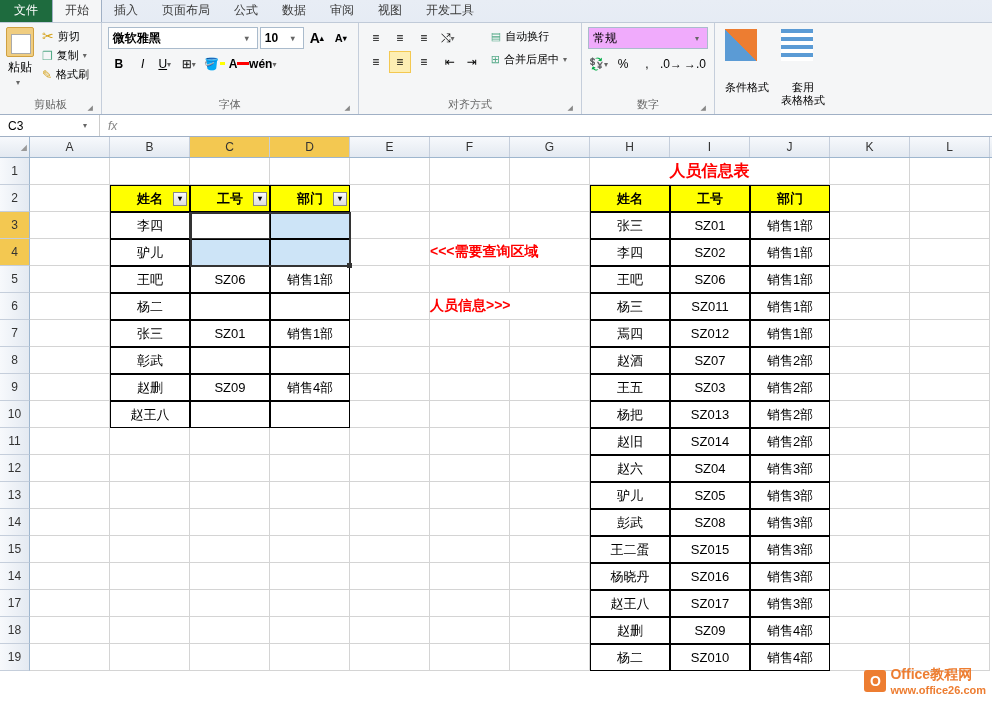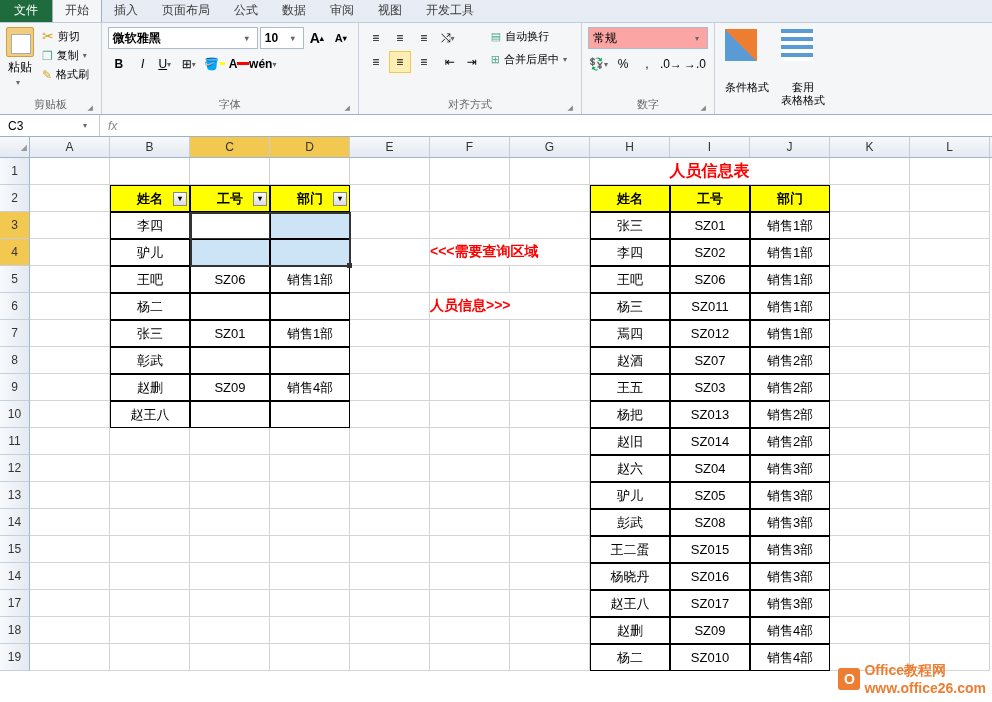--- a/index.html
+++ b/index.html
@@ -38,21 +38,21 @@
 .dd { width: 8px; font-size: 8px; color: #666; }
 .color-bar { width: 14px; height: 3px; margin-top: -2px; }
 
 
 .align-grid { display: grid; grid-template-columns: repeat(3, 22px); grid-template-rows: repeat(2, 22px); gap: 2px; }
 .indent-col { display: flex; flex-direction: column; gap: 2px; }
 .wrap-col { display: flex; flex-direction: column; gap: 4px; font-size: 11px; }
 .wrap-btn { display: flex; align-items: center; gap: 4px; padding: 2px 4px; cursor: pointer; }
 
 
-.num-row1 { width: 120px; height: 22px; border: 1px solid #abc; background: #fca5a5; display: flex; align-items: center; justify-content: space-between; padding: 0 4px; margin-bottom: 4px; }
+.num-row1 { width: 120px; height: 22px; border: 1px solid #abc; background: #f0abfc; display: flex; align-items: center; justify-content: space-between; padding: 0 4px; margin-bottom: 4px; }
 .num-row2 { display: flex; gap: 2px; }
 
 
 .style-btn { display: flex; flex-direction: column; align-items: flex-start; gap: 20px; padding: 2px 4px; cursor: pointer; font-size: 11px; text-align: center; line-height: 1.2; }
 .style-icon { width: 32px; height: 32px; }
 
 
 .formula-bar { display: flex; height: 22px; border-bottom: 1px solid #a0b0c5; background: #fff; align-items: center; }
 .name-box { width: 100px; border-right: 1px solid #ccc; padding: 0 8px; display: flex; align-items: center; justify-content: space-between; height: 100%; }
 .fx-btns { display: flex; gap: 4px; padding: 0 8px; color: #888; font-style: italic; }
@@ -76,21 +76,21 @@
 .cell { width: 80px; height: 27px; border-right: 1px solid #d4d4d4; border-bottom: 1px solid #d4d4d4; display: flex; align-items: center; justify-content: center; font-size: 13px; }
 .hdr-yellow { background: #ffff00; font-weight: bold; border: 1px solid #000 !important; position: relative; }
 .hdr-yellow .dd-filter { position: absolute; right: 2px; width: 14px; height: 14px; border: 1px solid #888; background: linear-gradient(#fafafa,#ddd); display:flex; align-items:center; justify-content:center; font-size:8px; }
 .title-red { color: #ff0000; font-weight: bold; font-size: 16px; }
 .label-red { color: #ff0000; font-weight: bold; font-size: 14px; }
 .selected { background: #cde4f7; }
 .active-cell { outline: 2px solid #333; outline-offset: -1px; background: #fff; }
 
 .watermark { position: absolute; right: 6px; bottom: 6px; font-size: 14px; font-weight: bold; display: flex; align-items: center; gap: 4px; color: #ed7d31; }
 .watermark .orange { color: #ed7d31; }
-.watermark .url { color: #ed7d31; font-size: 14px; display:block; }
+.watermark .url { color: #ed7d31; font-size: 11px; display:block; }
 .wm-icon { width: 22px; height: 22px; background: #ed7d31; border-radius: 3px; display:flex; align-items:center; justify-content:center; color:#fff; font-weight:bold; }
 
 .bcell { border: 1px solid #000 !important; }
 .sel-handle { position:absolute; width:5px; height:5px; background:#333; right:-3px; bottom:-3px; }
 </style>
 </head>
 <body>
 
 <div class="ribbon">
   <div class="tabs">

